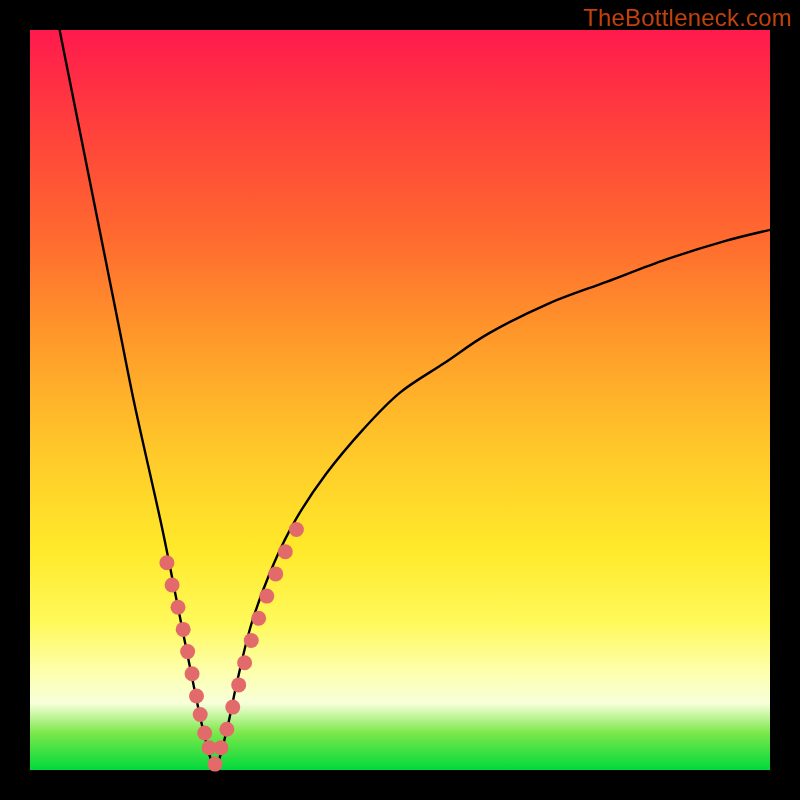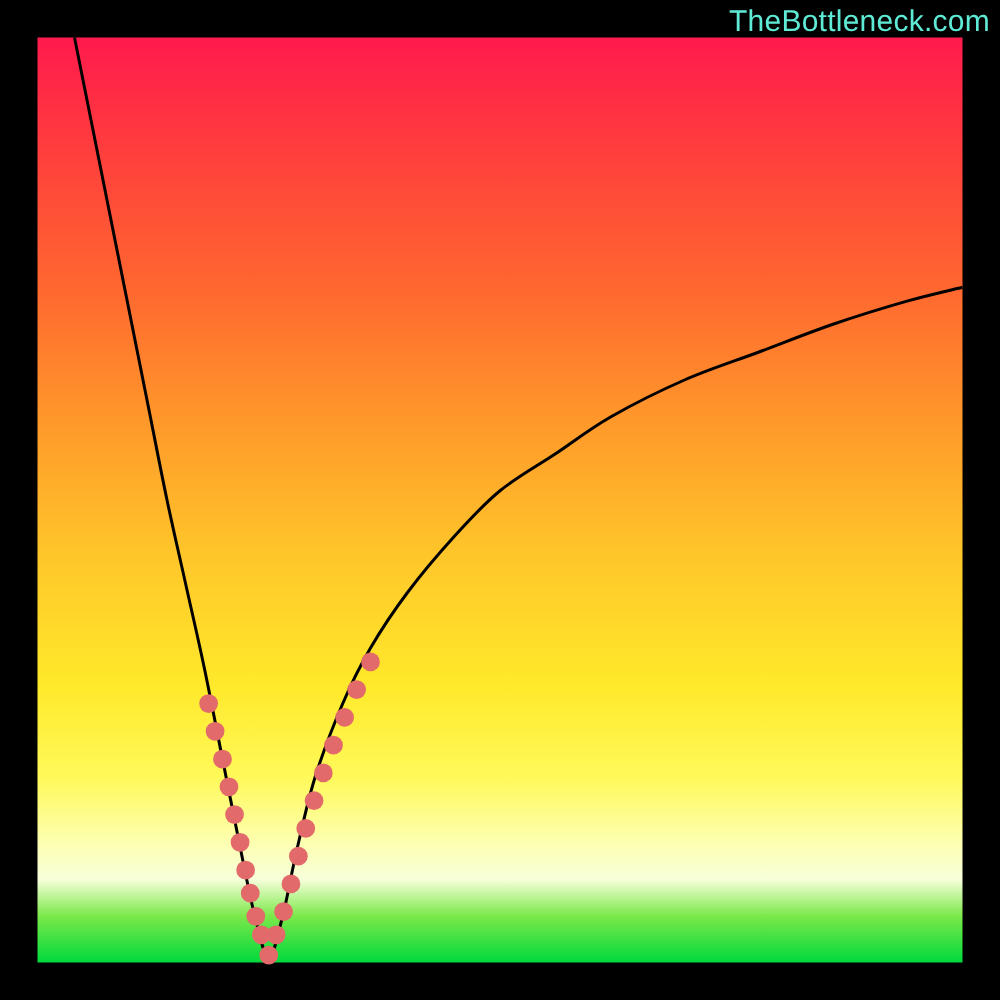--- a/index.html
+++ b/index.html
@@ -36,21 +36,21 @@
       #fdffb0 87%,
       #f7ffda 91%,
       #7be84a 95%,
       #00d93c 100%
     );
   }
   .watermark {
     position: absolute;
     top: 4px;
     right: 8px;
-    color: #5eead4;
+    color: #c2410c;
     font-size: 24px;
     font-weight: 500;
     letter-spacing: 0.2px;
     z-index: 5;
     user-select: none;
   }
   svg.curve {
     position: absolute;
     left: 0;
     top: 0;

